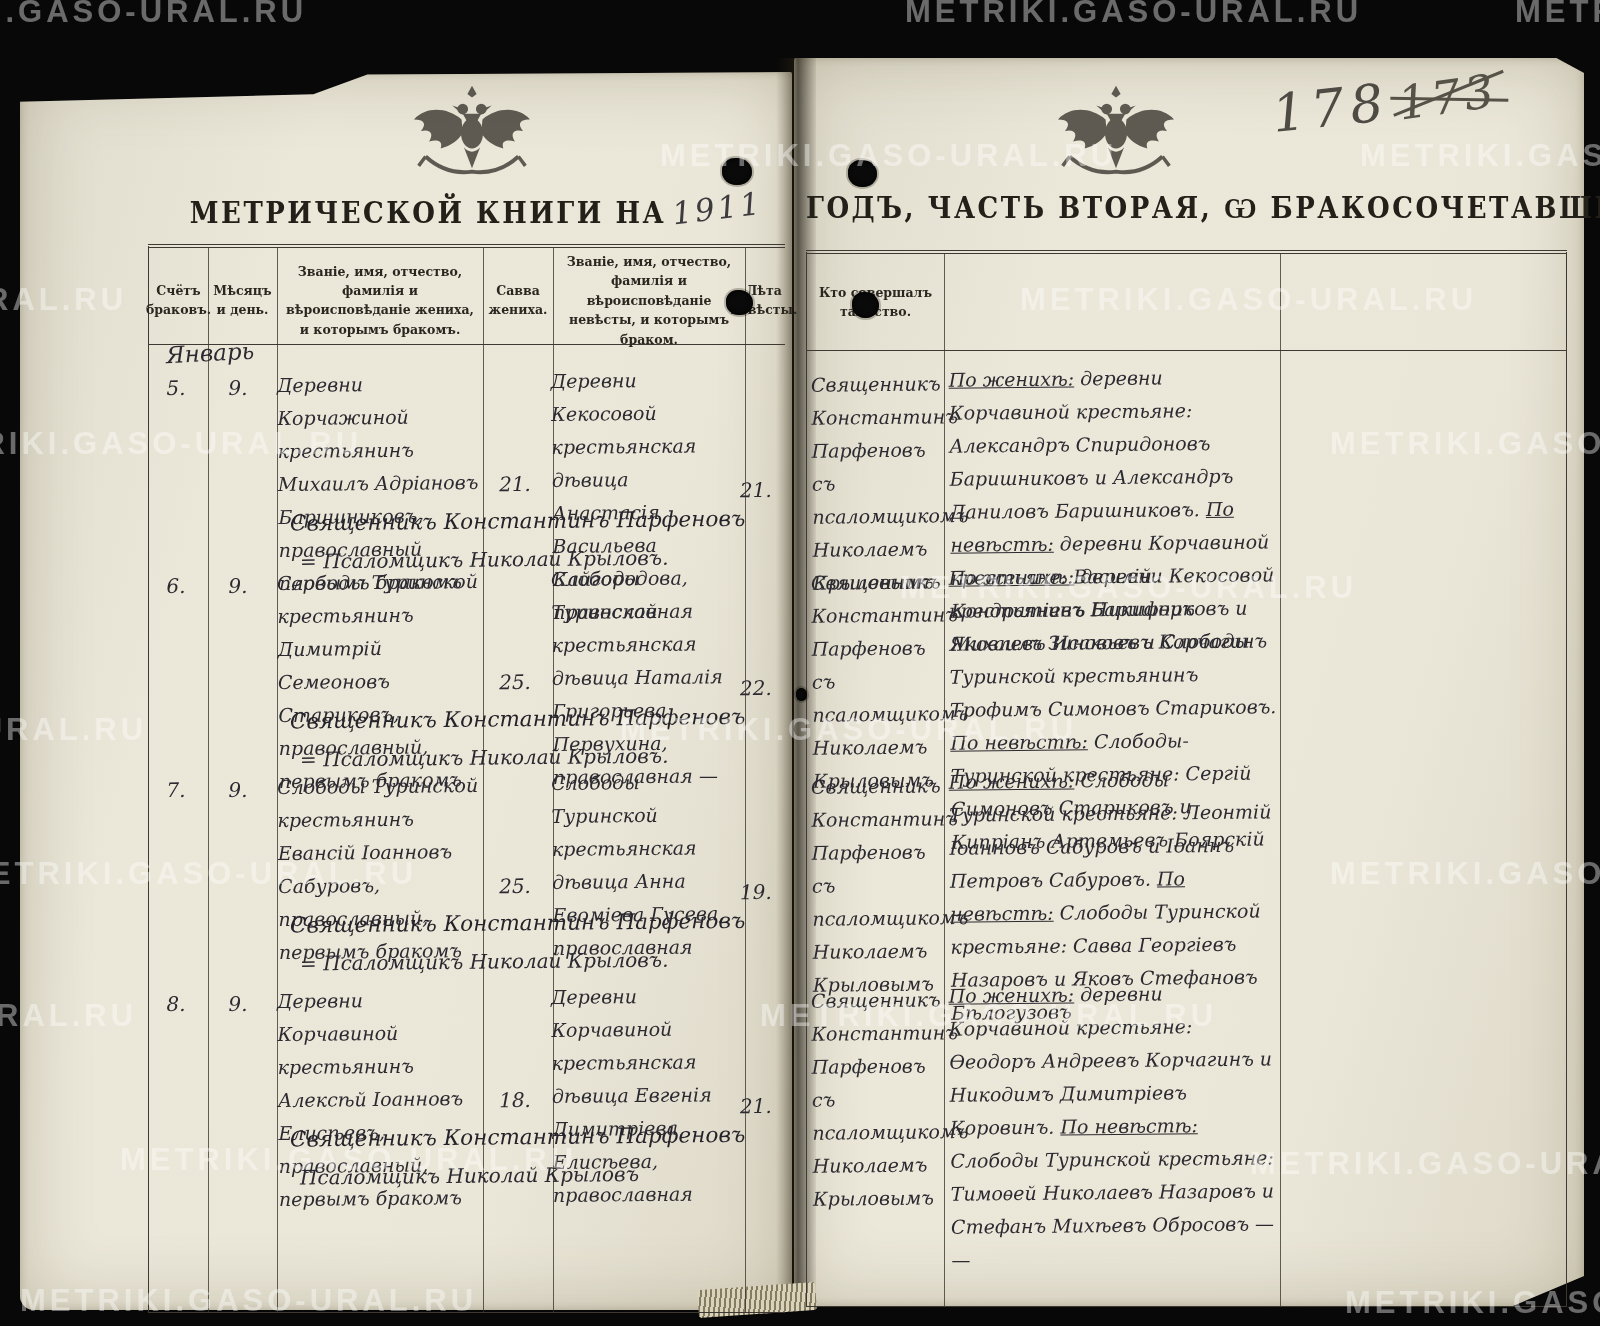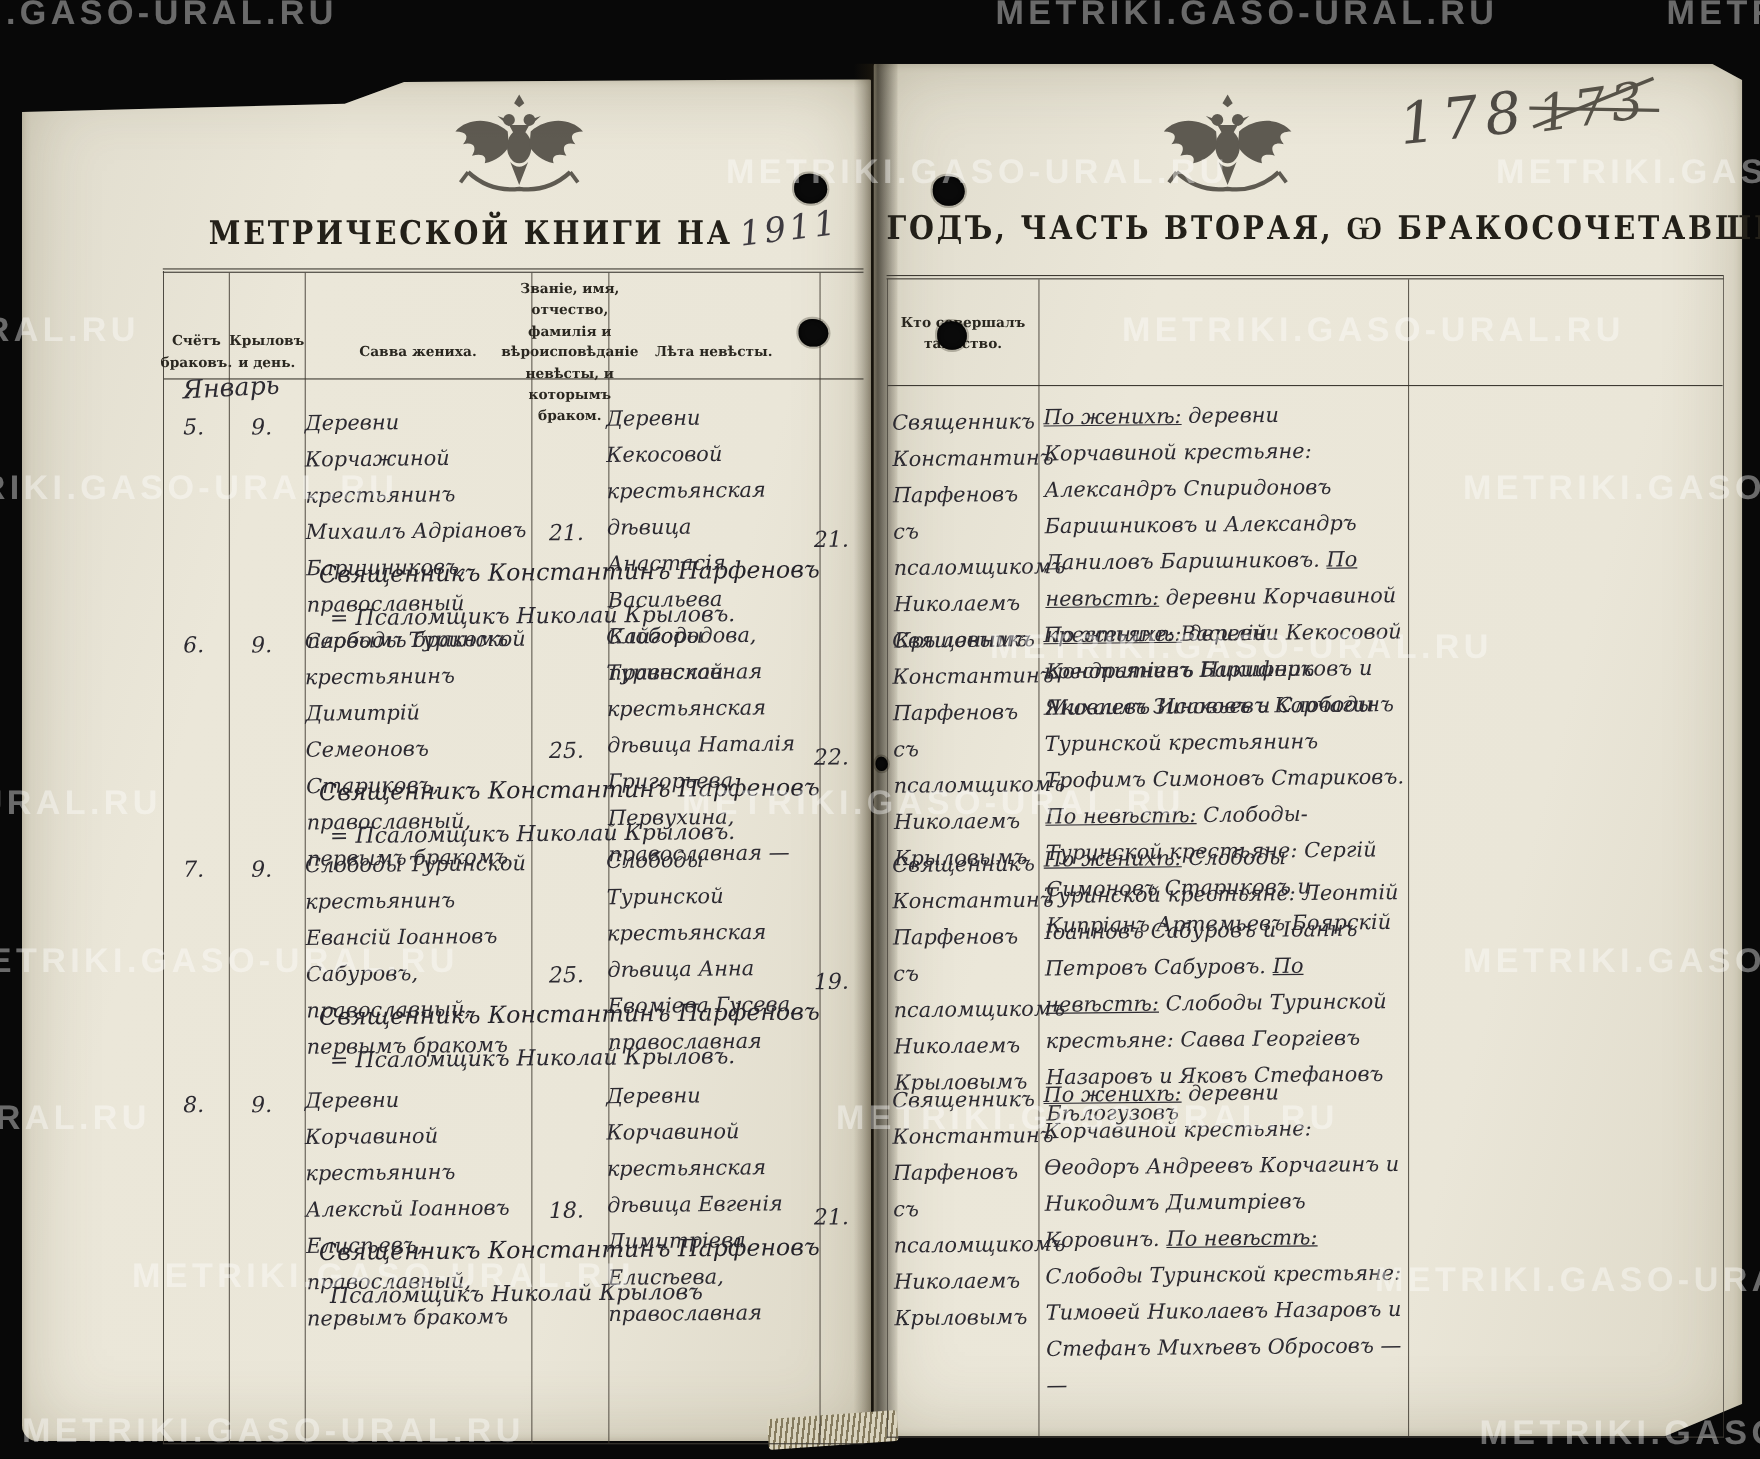--- a/index.html
+++ b/index.html
@@ -123,21 +123,22 @@
   <div class="pageno">178</div>
   <div class="pageno-crossed">173</div>
 
   <div class="book-title title-left">МЕТРИЧЕСКОЙ КНИГИ НА</div>
   <div class="title-year">1911</div>
   <div class="book-title title-right">ГОДЪ, ЧАСТЬ ВТОРАЯ, Ѡ БРАКОСОЧЕТАВШИХСЯ.</div>
 
   <div class="sheet-table table-left">
     <div class="thead thead-left">
       <div class="th">Счётъ браковъ.</div>
-      <div class="th">Крыловъ и день.</div>
+      <div class="th">Мѣсяцъ и день.</div>
+      <div class="th">Званіе, имя, отчество, фамилія и вѣроисповѣданіе жениха, и которымъ бракомъ.</div>
       <div class="th">Савва жениха.</div>
       <div class="th">Званіе, имя, отчество, фамилія и вѣроисповѣданіе невѣсты, и которымъ браком.</div>
       <div class="th">Лѣта невѣсты.</div>
     </div>
     <div class="vline" style="left:59px"></div>
     <div class="vline" style="left:128px"></div>
     <div class="vline" style="left:334px"></div>
     <div class="vline" style="left:404px"></div>
     <div class="vline" style="left:596px"></div>
   </div>

